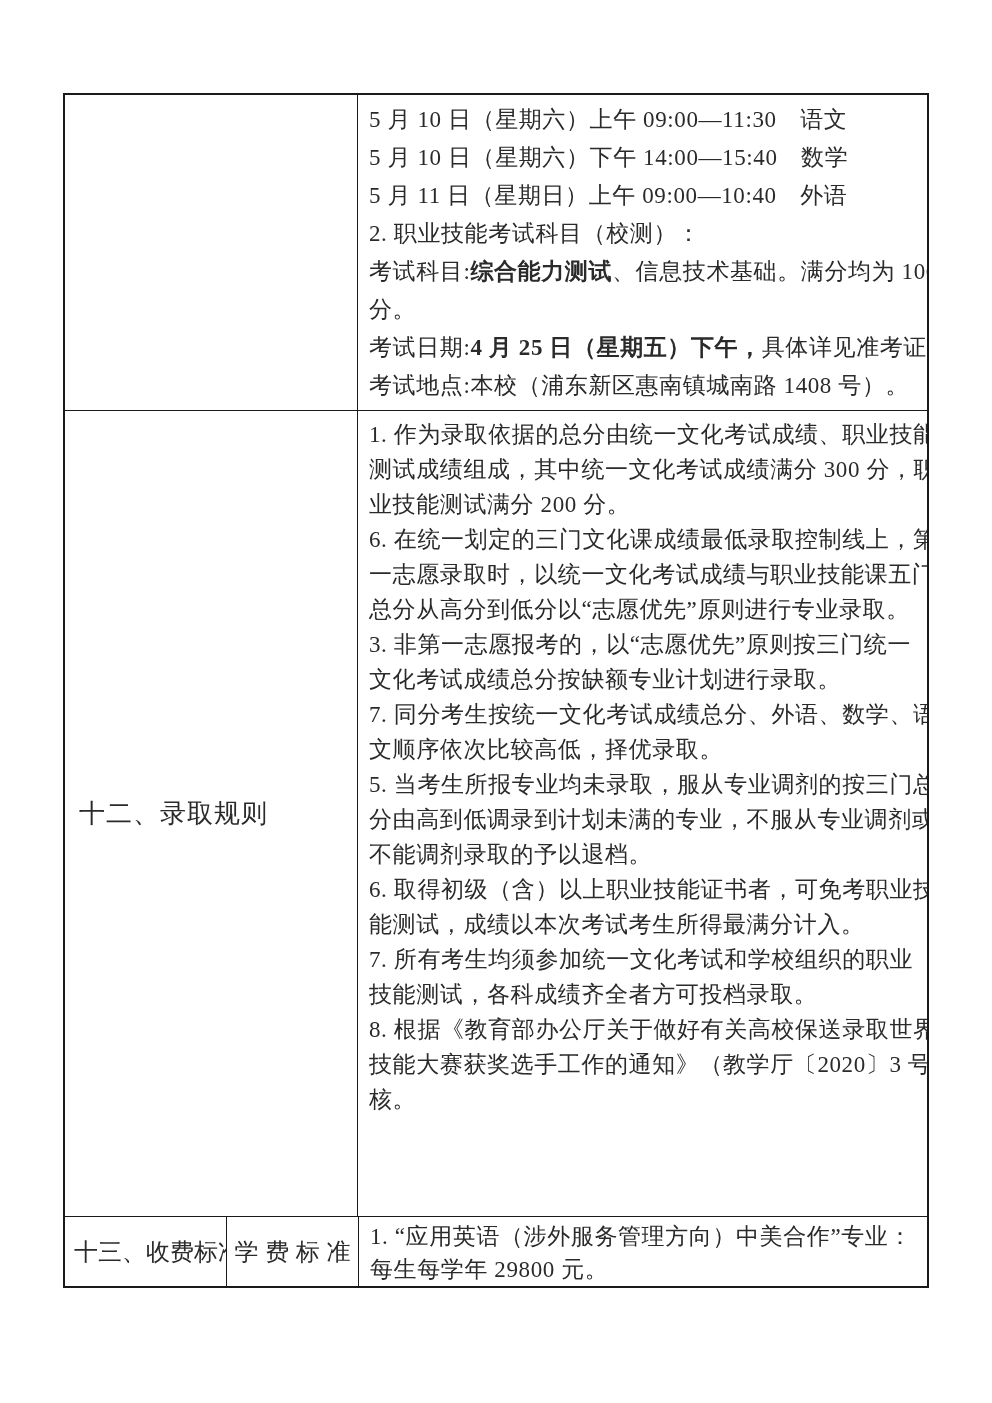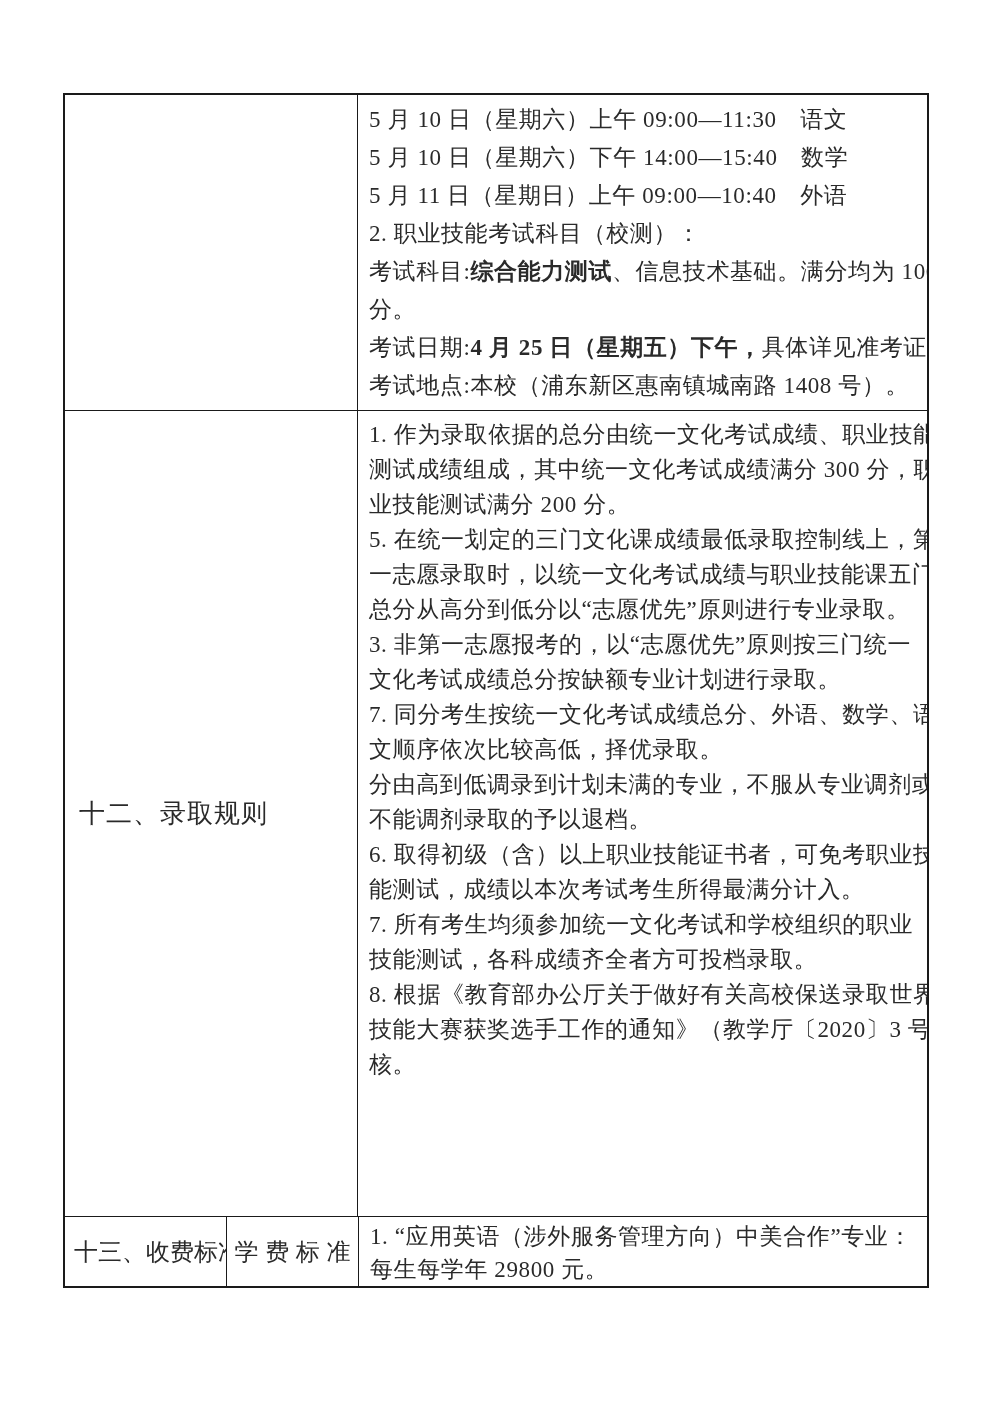--- a/index.html
+++ b/index.html
@@ -112,27 +112,28 @@
     </div>
 
     <div class="trow row-admission">
       <div class="tcell cell-label-wide">
         <span class="label-text">十二、录取规则</span>
       </div>
       <div class="tcell cell-content">
           <div class="line"><span>1. 作为录取依据的总分由统一文化考试成绩、职业技能</span></div>
           <div class="line"><span>测试成绩组成，其中统一文化考试成绩满分 300 分，职</span></div>
           <div class="line"><span>业技能测试满分 200 分。</span></div>
-          <div class="line"><span>5. 在统一划定的三门文化课成绩最低录取控制线上，第</span></div>
+          <div class="line"><span>6. 在统一划定的三门文化课成绩最低录取控制线上，第</span></div>
           <div class="line"><span>一志愿录取时，以统一文化考试成绩与职业技能课五门</span></div>
           <div class="line"><span>总分从高分到低分以“志愿优先”原则进行专业录取。</span></div>
           <div class="line"><span>3. 非第一志愿报考的，以“志愿优先”原则按三门统一</span></div>
           <div class="line"><span>文化考试成绩总分按缺额专业计划进行录取。</span></div>
           <div class="line"><span>7. 同分考生按统一文化考试成绩总分、外语、数学、语</span></div>
           <div class="line"><span>文顺序依次比较高低，择优录取。</span></div>
+          <div class="line"><span>5. 当考生所报专业均未录取，服从专业调剂的按三门总</span></div>
           <div class="line"><span>分由高到低调录到计划未满的专业，不服从专业调剂或</span></div>
           <div class="line"><span>不能调剂录取的予以退档。</span></div>
           <div class="line"><span>6. 取得初级（含）以上职业技能证书者，可免考职业技</span></div>
           <div class="line"><span>能测试，成绩以本次考试考生所得最满分计入。</span></div>
           <div class="line"><span>7. 所有考生均须参加统一文化考试和学校组织的职业</span></div>
           <div class="line"><span>技能测试，各科成绩齐全者方可投档录取。</span></div>
           <div class="line"><span>8. 根据《教育部办公厅关于做好有关高校保送录取世界</span></div>
           <div class="line"><span>技能大赛获奖选手工作的通知》（教学厅〔2020〕3 号），</span></div>
           <div class="line"><span>核。</span></div>
         </div>

